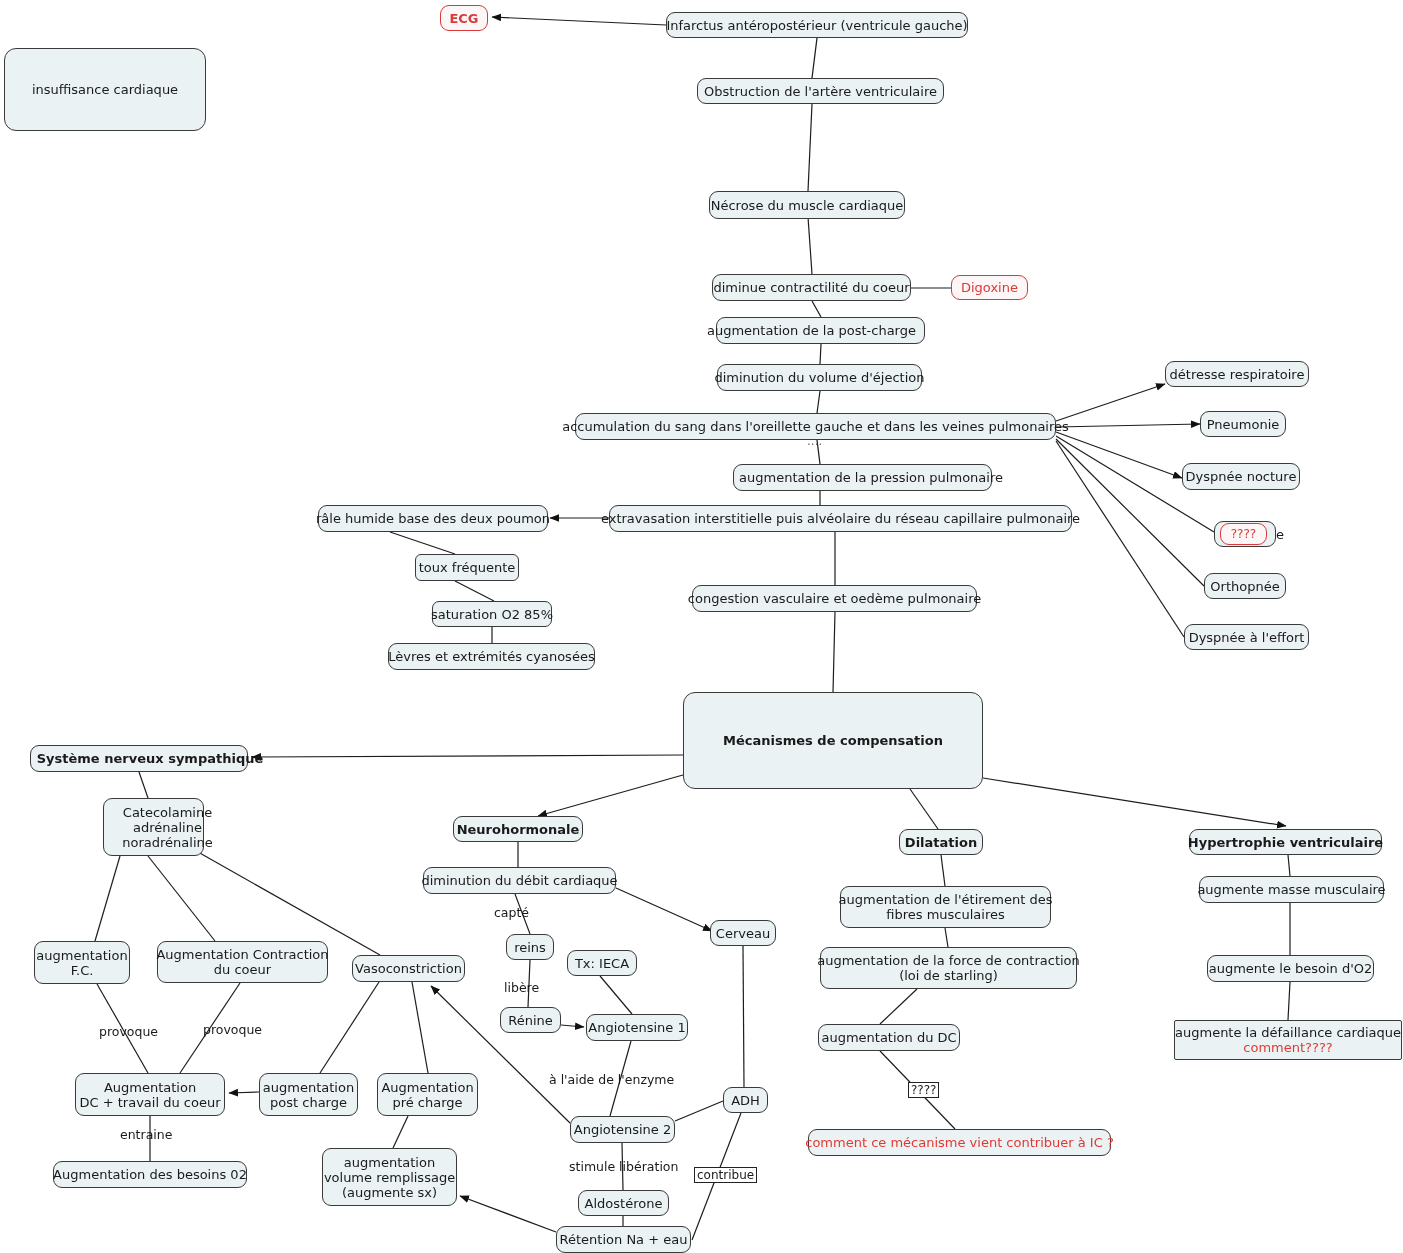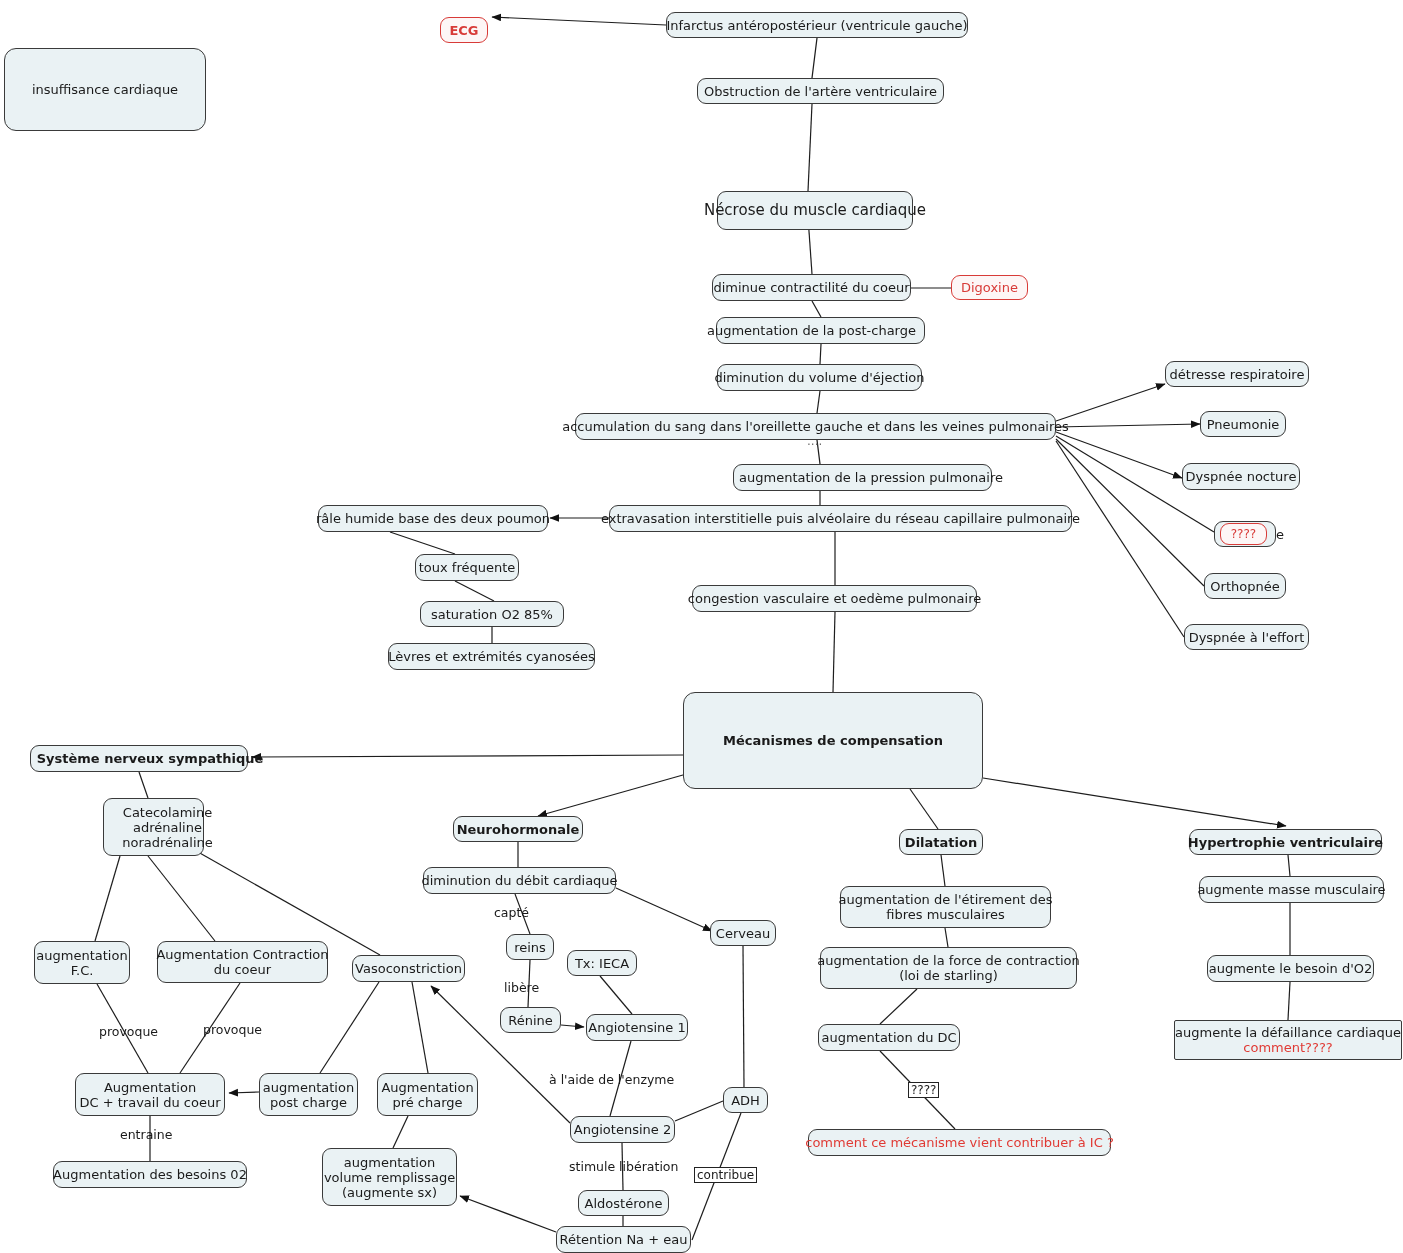--- a/index.html
+++ b/index.html
@@ -123,42 +123,42 @@
         <path d="M 941 855 L 945 886" fill="none" stroke="#1d1d1d" stroke-width="1.2"></path>
         <path d="M 945 928 L 948 947" fill="none" stroke="#1d1d1d" stroke-width="1.2"></path>
         <path d="M 917 989 L 880 1024" fill="none" stroke="#1d1d1d" stroke-width="1.2"></path>
         <path d="M 880 1051 L 955 1129" fill="none" stroke="#1d1d1d" stroke-width="1.2"></path>
         <path d="M 1288 855 L 1290 876" fill="none" stroke="#1d1d1d" stroke-width="1.2"></path>
         <path d="M 1290 903 L 1290 955" fill="none" stroke="#1d1d1d" stroke-width="1.2"></path>
         <path d="M 1290 982 L 1288 1020" fill="none" stroke="#1d1d1d" stroke-width="1.2"></path>
       </g>
   </svg>
   <div id="node-layer">
-      <div class="node red bold" style="left: 440px; top: 5px; width: 48px; height: 26px; font-size: 13px; margin-top: 12px;"><span>ECG</span></div>
+      <div class="node red bold" style="left: 440px; top: 5px; width: 48px; height: 26px; font-size: 13px;"><span>ECG</span></div>
       <div class="node" style="left: 666px; top: 12px; width: 302px; height: 26px; font-size: 13px;"><span>Infarctus antéropostérieur (ventricule gauche)</span></div>
       <div class="node big" style="left: 4px; top: 48px; width: 202px; height: 83px; font-size: 13px;"><span>insuffisance cardiaque</span></div>
       <div class="node" style="left: 697px; top: 78px; width: 247px; height: 26px; font-size: 13px;"><span>Obstruction de l'artère ventriculaire</span></div>
-      <div class="node" style="left: 709px; top: 191px; width: 196px; height: 39px; font-size: 15px; margin-left: 8px;"><span>Nécrose du muscle cardiaque</span></div>
+      <div class="node" style="left: 709px; top: 191px; width: 196px; height: 28px; font-size: 13px;"><span>Nécrose du muscle cardiaque</span></div>
       <div class="node" style="left: 712px; top: 274px; width: 199px; height: 27px; font-size: 13px;"><span>diminue contractilité du coeur</span></div>
       <div class="node red" style="left: 951px; top: 275px; width: 77px; height: 25px; font-size: 13px;"><span>Digoxine</span></div>
       <div class="node" style="left: 716px; top: 317px; width: 209px; height: 27px; font-size: 13px; justify-content: flex-end;"><span>augmentation de la post-charge</span></div>
       <div class="node" style="left: 717px; top: 364px; width: 205px; height: 27px; font-size: 13px;"><span>diminution du volume d'éjection</span></div>
       <div class="node" style="left: 575px; top: 413px; width: 481px; height: 27px; font-size: 13px;"><span>accumulation du sang dans l'oreillette gauche et dans les veines pulmonaires</span></div>
       <div class="node" style="left: 733px; top: 464px; width: 259px; height: 27px; font-size: 13px; padding-left: 25px;"><span>augmentation de la pression pulmonaire</span></div>
       <div class="node" style="left: 1165px; top: 361px; width: 144px; height: 26px; font-size: 13px;"><span>détresse respiratoire</span></div>
       <div class="node" style="left: 1200px; top: 411px; width: 86px; height: 26px; font-size: 13px;"><span>Pneumonie</span></div>
       <div class="node" style="left: 1182px; top: 463px; width: 118px; height: 27px; font-size: 13px;"><span>Dyspnée nocture</span></div>
       <div class="node" style="left: 1214px; top: 521px; width: 62px; height: 26px; font-size: 13px;"><span>                 e</span></div>
       <div class="node red" style="left: 1220px; top: 523px; width: 47px; height: 22px; font-size: 12px;"><span>????</span></div>
       <div class="node" style="left: 1204px; top: 573px; width: 82px; height: 26px; font-size: 13px;"><span>Orthopnée</span></div>
       <div class="node" style="left: 1184px; top: 624px; width: 125px; height: 26px; font-size: 13px;"><span>Dyspnée à l'effort</span></div>
       <div class="node" style="left: 609px; top: 505px; width: 463px; height: 27px; font-size: 13px;"><span>extravasation interstitielle puis alvéolaire du réseau capillaire pulmonaire</span></div>
       <div class="node" style="left: 318px; top: 505px; width: 230px; height: 27px; font-size: 13px;"><span>râle humide base des deux poumon</span></div>
-      <div class="node" style="left: 415px; top: 554px; width: 104px; height: 27px; font-size: 13px;"><span>toux fréquente</span></div>
-      <div class="node" style="left: 420px; top: 601px; width: 144px; height: 26px; font-size: 13px;"><span>saturation O2 85%</span></div>
+      <div class="node" style="left: 415px; top: 554px; width: 104px; height: 27px; font-size: 13px; border-radius: 6px;"><span>toux fréquente</span></div>
+      <div class="node" style="left: 432px; top: 601px; width: 120px; height: 26px; font-size: 13px; border-radius: 7px;"><span>saturation O2 85%</span></div>
       <div class="node" style="left: 388px; top: 643px; width: 207px; height: 27px; font-size: 13px;"><span>Lèvres et extrémités cyanosées</span></div>
       <div class="node" style="left: 692px; top: 585px; width: 285px; height: 27px; font-size: 13px;"><span>congestion vasculaire et oedème pulmonaire</span></div>
       <div class="node bold big" style="left: 683px; top: 692px; width: 300px; height: 97px; font-size: 13px;"><span>Mécanismes de compensation</span></div>
       <div class="node bold" style="left: 30px; top: 745px; width: 218px; height: 27px; font-size: 13px; padding-left: 30px;"><span>Système nerveux sympathique</span></div>
       <div class="node bold" style="left: 453px; top: 816px; width: 130px; height: 26px; font-size: 13px;"><span>Neurohormonale</span></div>
       <div class="node bold" style="left: 899px; top: 829px; width: 84px; height: 26px; font-size: 13px;"><span>Dilatation</span></div>
       <div class="node bold" style="left: 1189px; top: 829px; width: 193px; height: 26px; font-size: 13px;"><span>Hypertrophie ventriculaire</span></div>
       <div class="node" style="left: 103px; top: 798px; width: 101px; height: 58px; font-size: 13px; padding-left: 36px;"><span>Catecolamine
 adrénaline
 noradrénaline</span></div>

